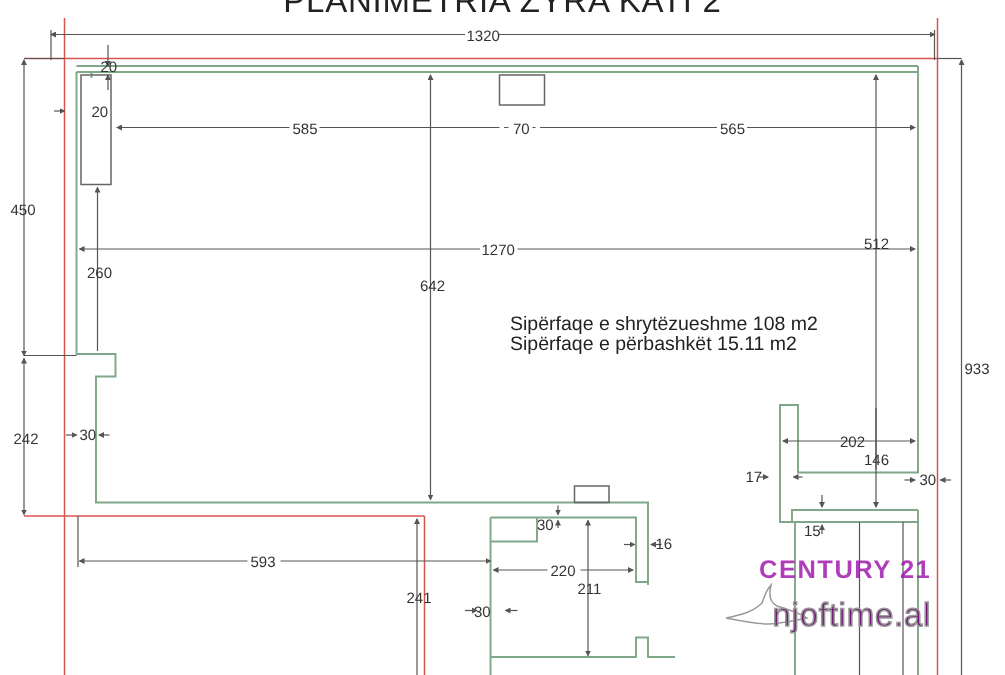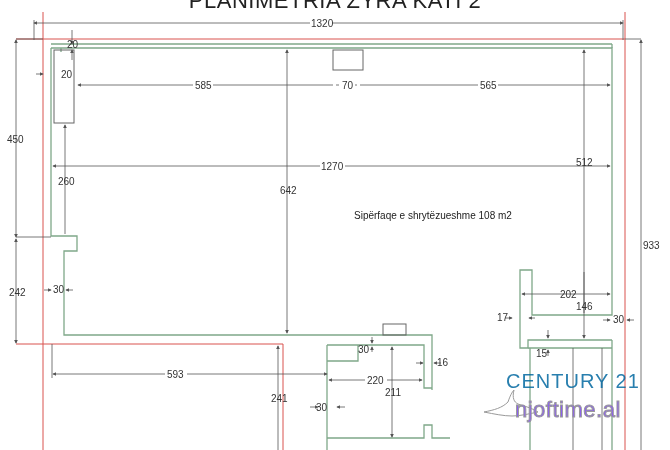--- a/index.html
+++ b/index.html
@@ -1,22 +1,22 @@
 <!DOCTYPE html>
 <html><head>
 <meta charset="utf-8">
 <style>
   html, body { margin: 0; padding: 0; background: #ffffff; }
   body { width: 670px; height: 450px; overflow: hidden; position: relative; font-family: "Liberation Sans", sans-serif; }
   .title { position: absolute; left: 0; width: 670px; top: -12px; text-align: center; font-size: 22px; color: #222; letter-spacing: 0.5px; }
   svg { position: absolute; left: 0; top: 0; }
   .dim { font-family: "Liberation Sans", sans-serif; font-size: 10px; fill: #333; }
-  .area-text { position: absolute; left: 354px; top: 209px; font-size: 10px; color: #222; line-height: 13px; }
-  .wm1 { position: absolute; left: 506px; top: 370px; font-size: 20px; font-weight: normal; color: #0369a1; letter-spacing: 1px; opacity: 0.85; }
-  .wm2 { position: absolute; left: 515px; top: 397px; font-size: 22px; color: #8b5cf6; -webkit-text-stroke: 1px #9a9a9a; letter-spacing: 0.5px; }
+  .area-text { position: absolute; left: 340px; top: 209px; font-size: 13px; color: #222; line-height: 13px; }
+  .wm1 { position: absolute; left: 506px; top: 370px; font-size: 17px; font-weight: bold; color: #a21caf; letter-spacing: 1px; opacity: 0.85; }
+  .wm2 { position: absolute; left: 515px; top: 397px; font-size: 22px; color: #701a75; -webkit-text-stroke: 1px #9a9a9a; letter-spacing: 0.5px; }
   .wm-bird { position: absolute; left: 482px; top: 388px; }
 </style>
 </head>
 <body>
 
 <div class="title">PLANIMETRIA ZYRA KATI 2</div>
 
 <svg width="670" height="450" viewBox="0 0 670 450">
   <defs>
     <marker id="arr" viewBox="0 0 6 6" refX="5" refY="3" markerWidth="5" markerHeight="5" orient="auto-start-reverse">
@@ -161,19 +161,20 @@
     <rect x="365" y="375" width="22" height="10" fill="#fff"></rect>
     <text class="dim" x="367" y="384">220</text>
     <text class="dim" x="385" y="396">211</text>
     <text class="dim" x="271" y="402">241</text>
     <text class="dim" x="316" y="411">30</text>
   </g>
 </svg>
 
 <div class="area-text">
   <div>Sipërfaqe e shrytëzueshme 108 m2</div>
+  <div>Sipërfaqe e përbashkët 15.11 m2</div>
 </div>
 
 <svg class="wm-bird" width="60" height="40" viewBox="0 0 60 40">
   <path d="M2,24 C12,22 20,20 26,14 C28,8 30,4 32,2 C30,10 32,14 36,16 C42,18 50,20 56,24 C46,26 38,28 30,28 C22,28 12,26 2,24 z" fill="#ffffff" stroke="#9a9a9a" stroke-width="1"></path>
 </svg>
 <div class="wm1">CENTURY 21</div>
 <div class="wm2">njoftime.al</div>
 
 </body></html>

